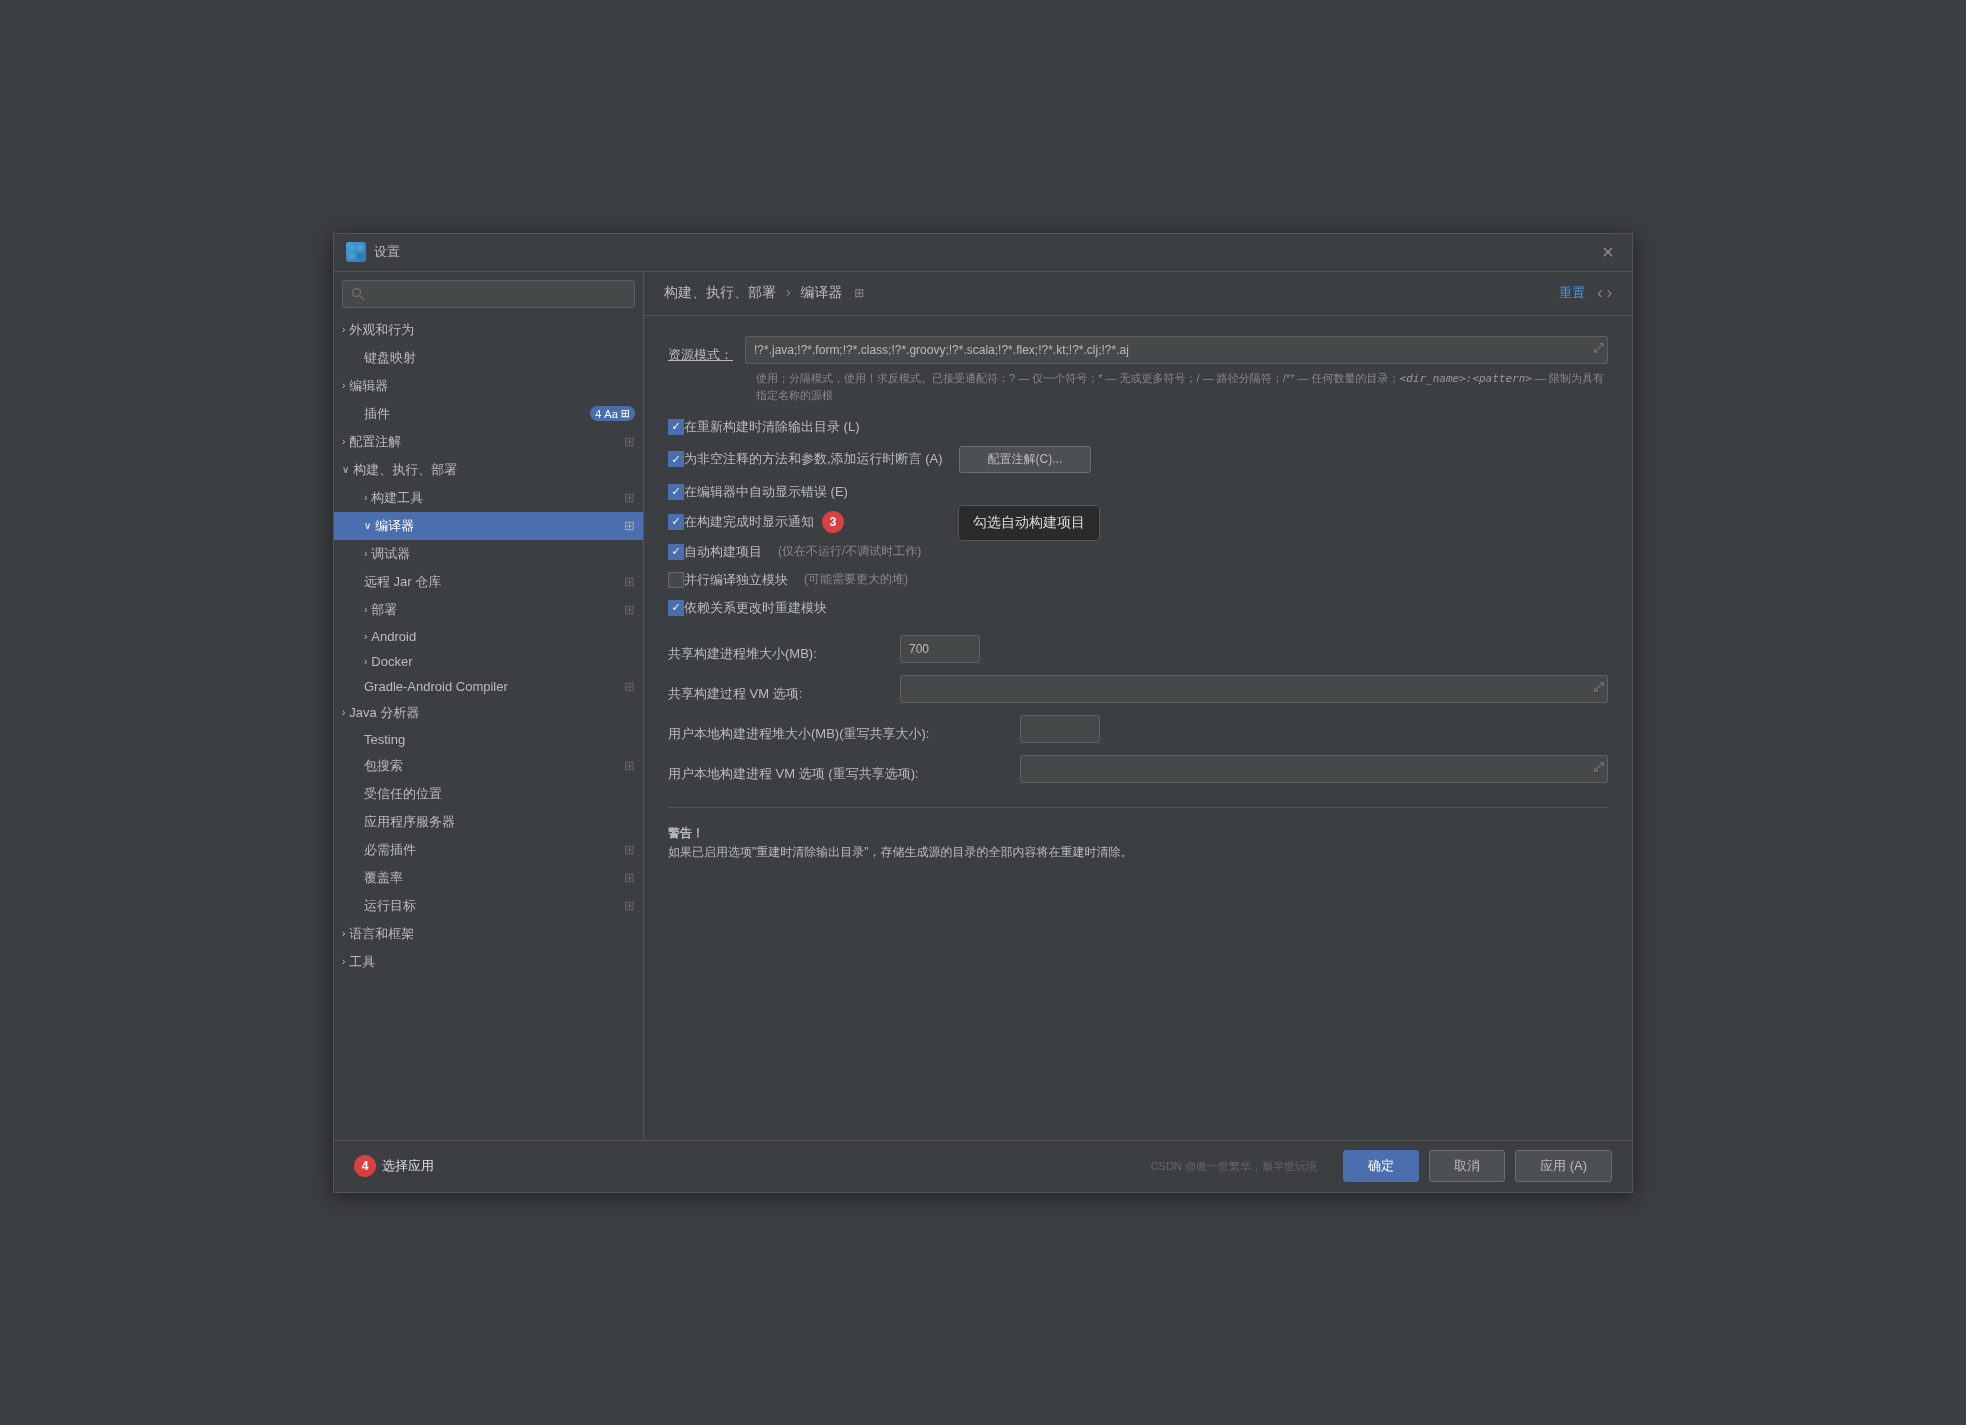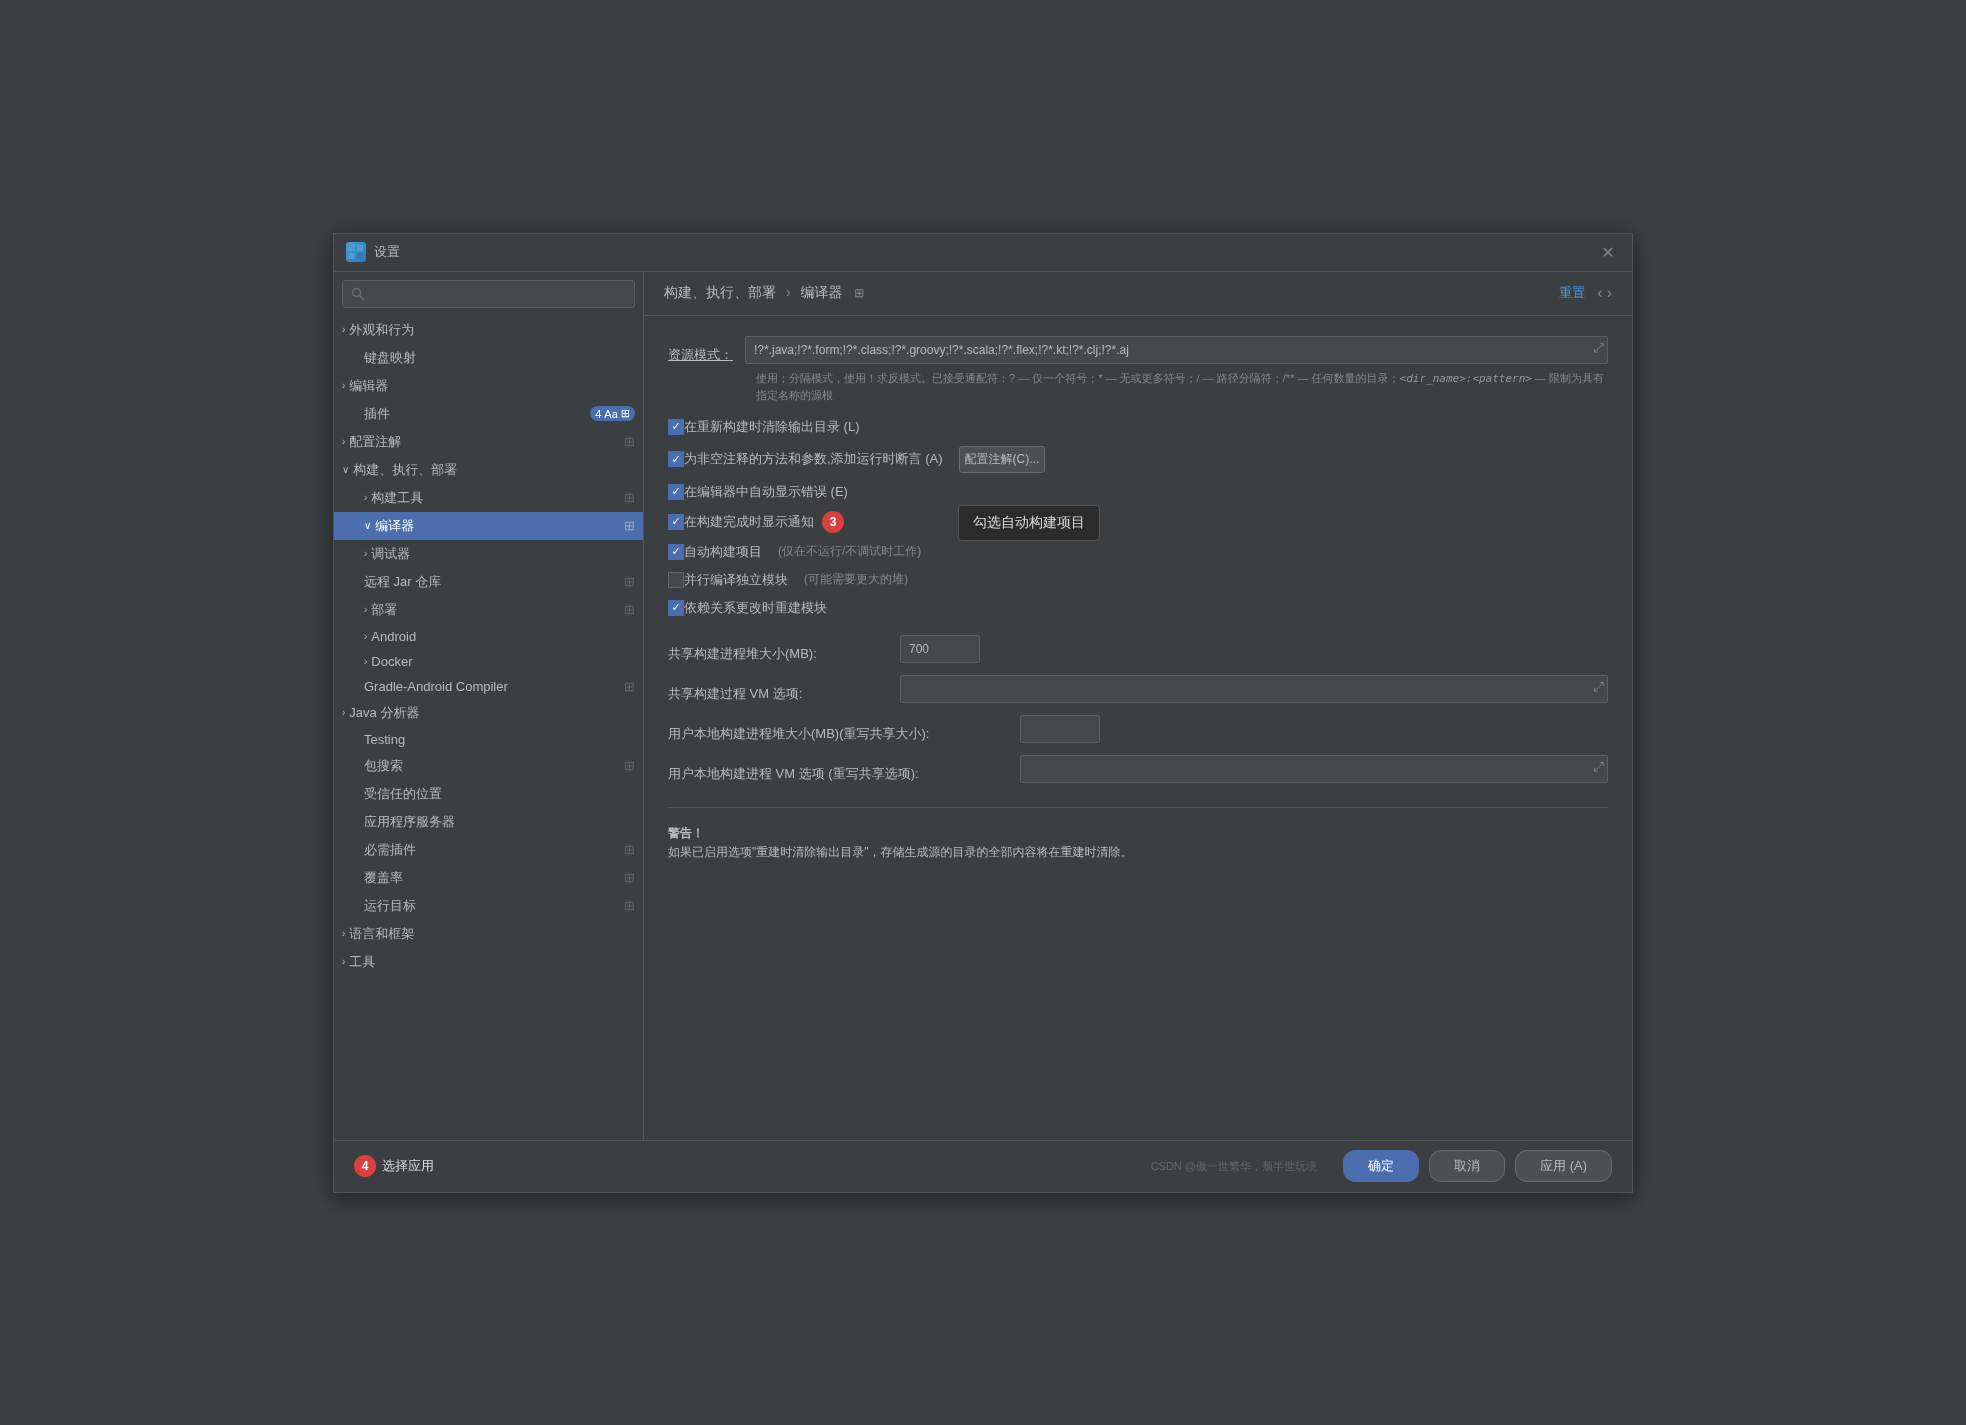--- a/index.html
+++ b/index.html
@@ -238,21 +238,21 @@
       content: '✓';
       color: white;
       font-size: 11px;
     }
     .cb-label {
       color: #bbbbbb;
       font-size: 13px;
     }
     .config-btn {
       margin-left: 16px;
-      padding: 4px 5px;
+      padding: 4px 28px;
       background: #4c5052;
       border: 1px solid #6a6e70;
       color: #bbbbbb;
       border-radius: 3px;
       cursor: pointer;
       font-size: 12px;
     }
     .side-note {
       color: #888;
       font-size: 12px;
@@ -299,21 +299,21 @@
       height: 52px;
       border-top: 1px solid #555555;
       display: flex;
       align-items: center;
       padding: 0 20px;
       background: #3c3f41;
       flex-shrink: 0;
     }
     .footer-btn {
       padding: 6px 24px;
-      border-radius: 12px;
+      border-radius: 3px;
       cursor: pointer;
       font-size: 13px;
       margin-left: 10px;
     }
     .btn-ok {
       background: #4b6eaf;
       border: 1px solid #4b6eaf;
       color: white;
     }
     .btn-cancel {

